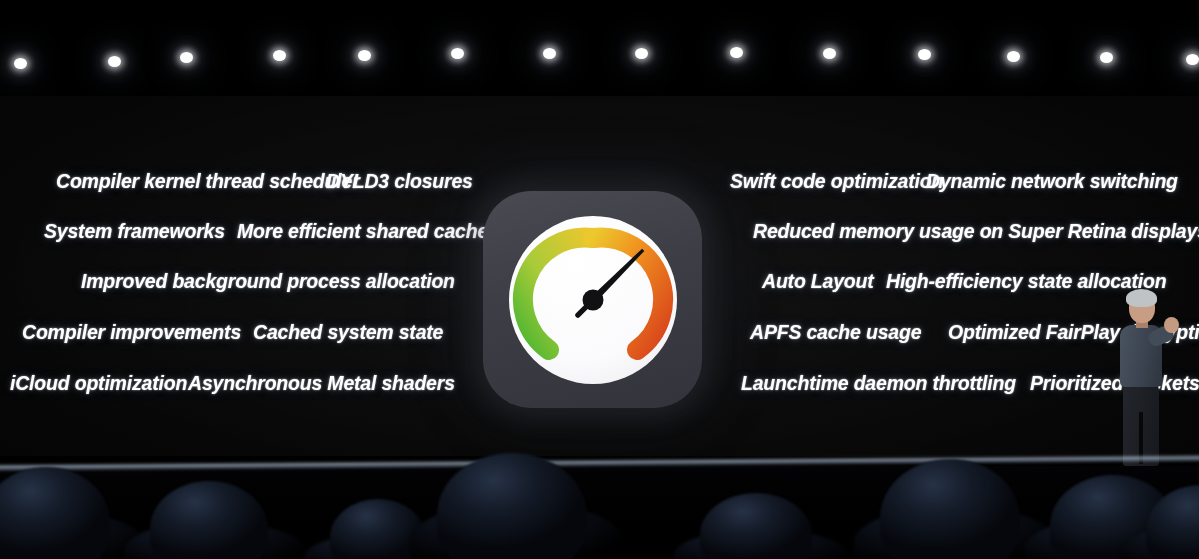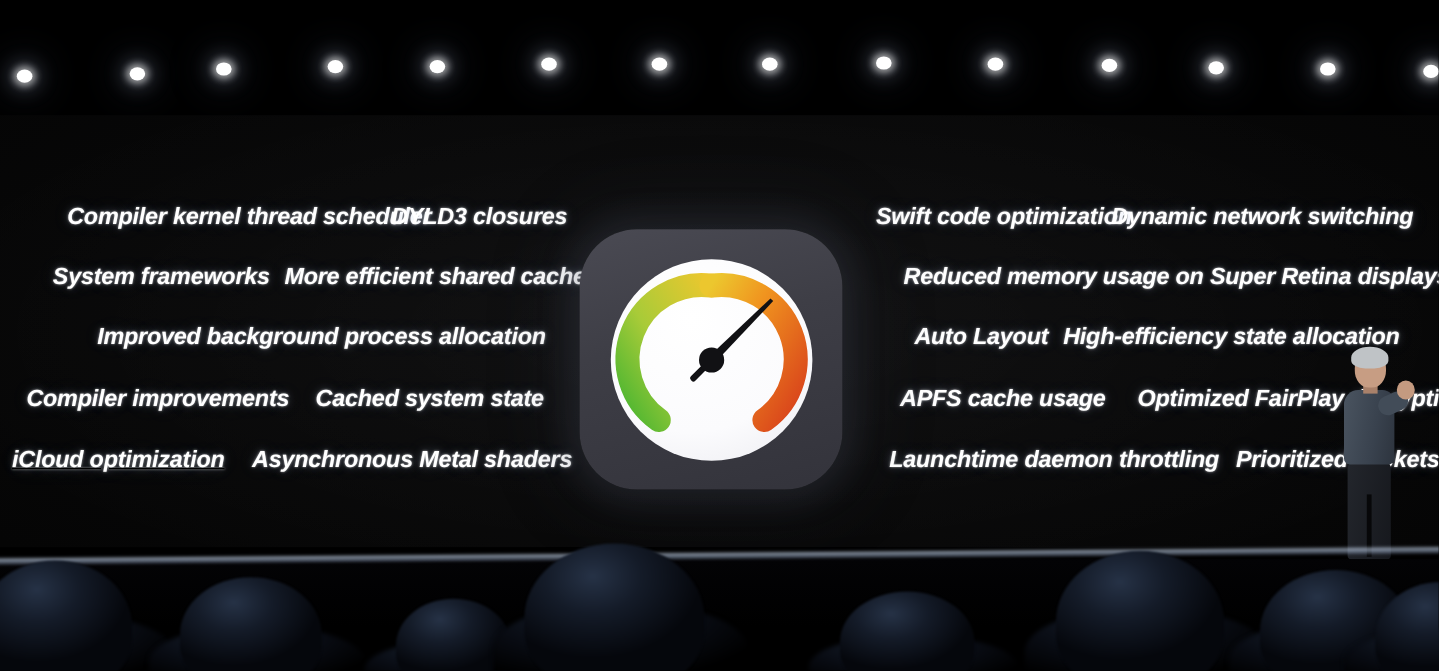--- a/index.html
+++ b/index.html
@@ -245,27 +245,27 @@
       </div>
       <div class="text-row" style="left: 237px; top: 50px;">
         <span class="phrase">More efficient shared cache</span>
       </div>
       <div class="text-row" style="left: 81px; top: 100px;">
         <span class="phrase">Improved background process allocation</span>
       </div>
       <div class="text-row" style="left: 22px; top: 151px;">
         <span class="phrase">Compiler improvements</span>
       </div>
-      <div class="text-row" style="left: 263px; top: 151px; justify-content: center;">
+      <div class="text-row" style="left: 253px; top: 151px; justify-content: center;">
         <span class="phrase">Cached system state</span>
       </div>
-      <div class="text-row" style="left: 10px; top: 202px; text-decoration: underline;">
+      <div class="text-row" style="left: 10px; top: 202px;">
         <span class="phrase">iCloud optimization</span>
       </div>
-      <div class="text-row" style="left: 210px; top: 202px;">
+      <div class="text-row" style="left: 188px; top: 202px;">
         <span class="phrase">Asynchronous Metal shaders</span>
       </div>
     </div>
 
   <div class="col col-right">
       <div class="text-row" style="left: 6px; top: 0px;">
         <span class="phrase">Swift code optimization</span>
       </div>
       <div class="text-row" style="left: 202px; top: 0px;">
         <span class="phrase">Dynamic network switching</span>

